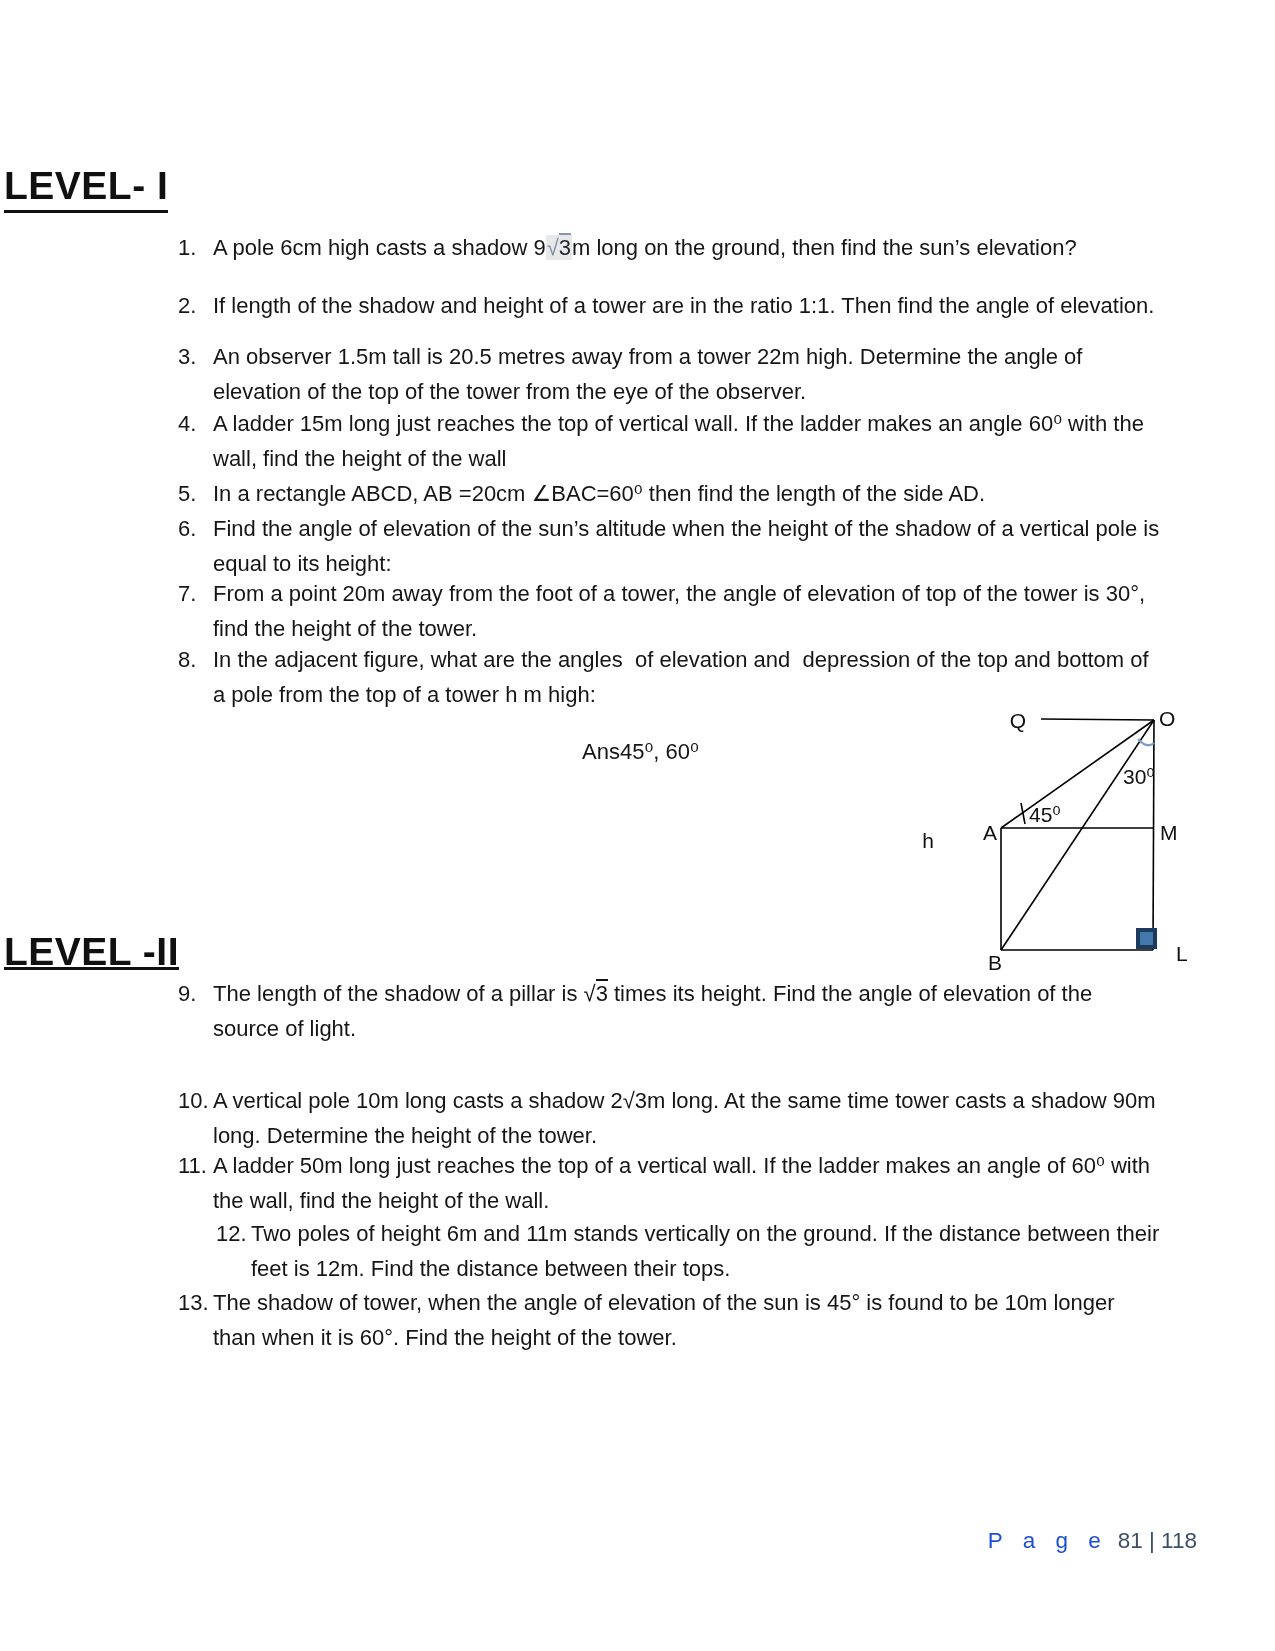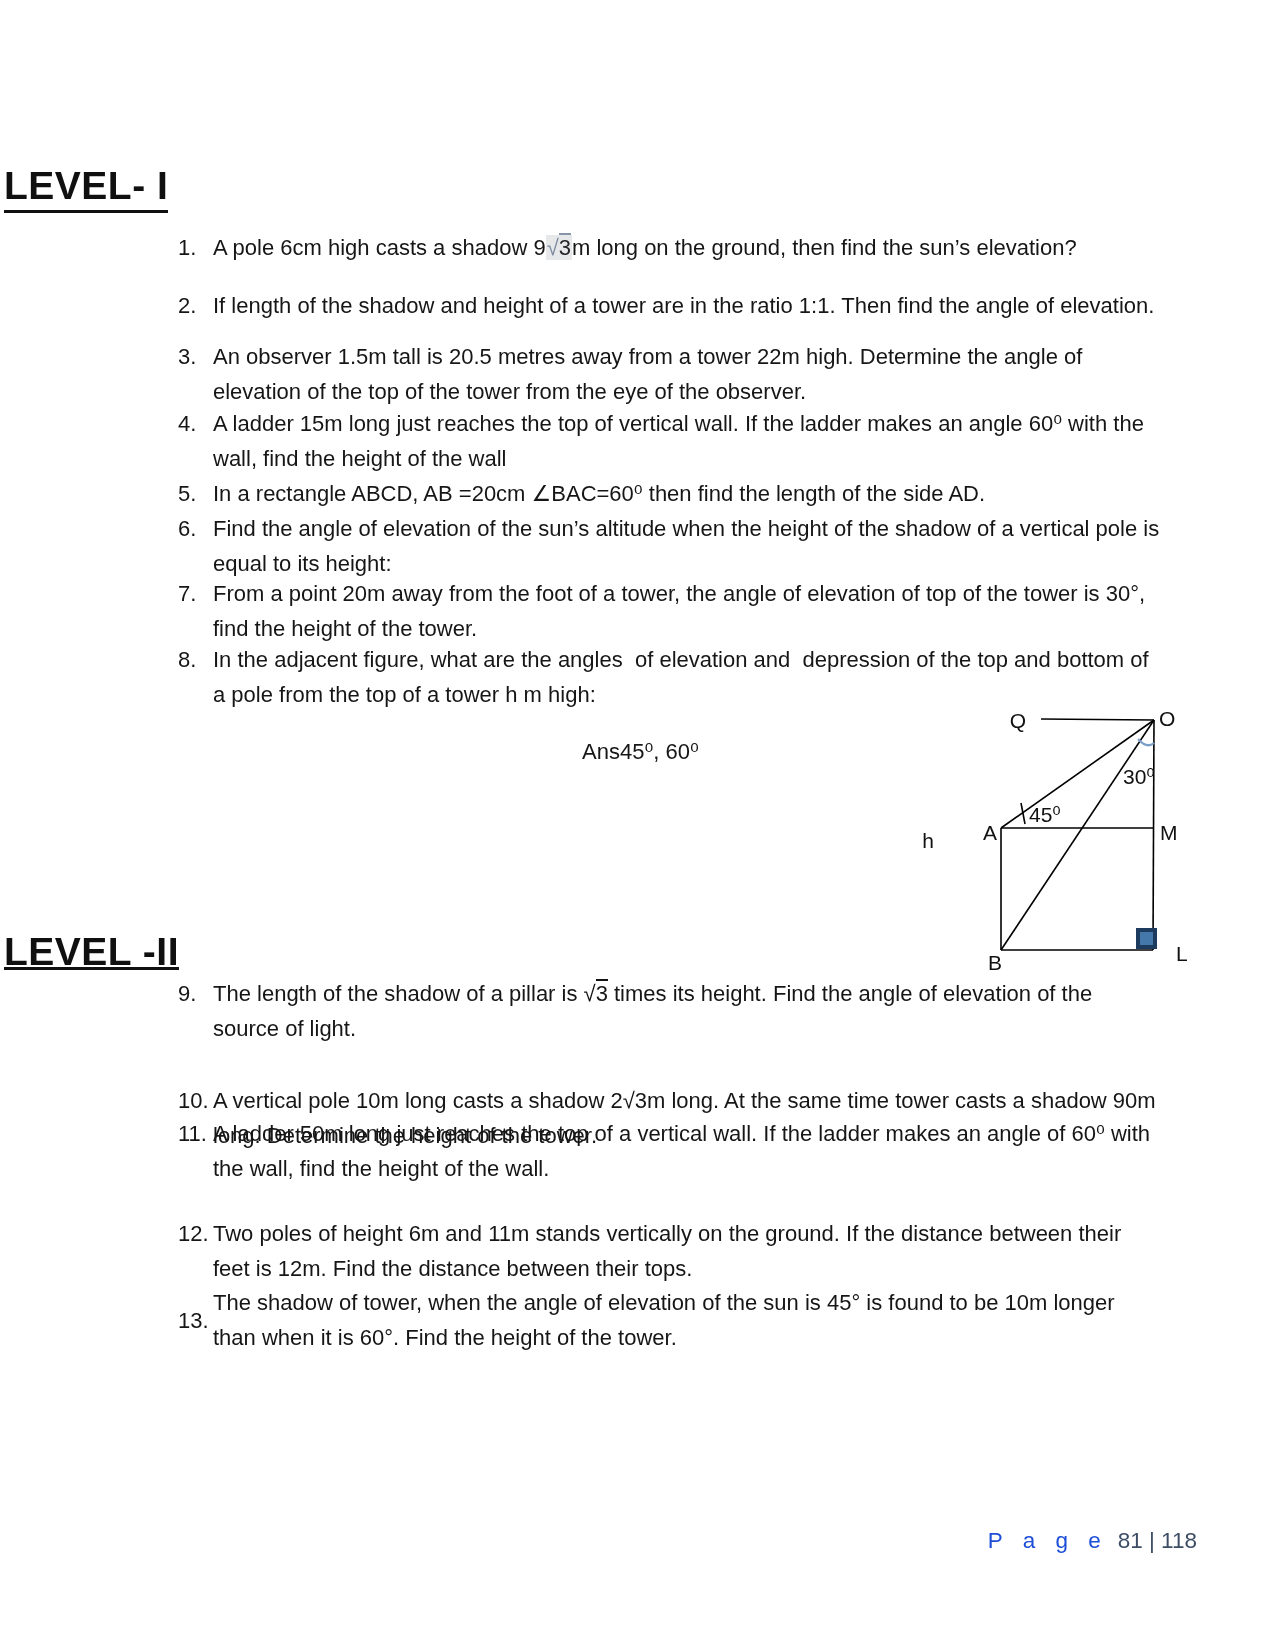--- a/index.html
+++ b/index.html
@@ -125,31 +125,31 @@
   <div class="item" style="top:976px;">
     <span class="num">9.</span>
     <span class="txt"><span>The length of the shadow of a pillar is </span><span class="sqrtb"><span class="sign">√</span><span class="radd">3</span></span><span> times its height. Find the angle of elevation of the source of light.</span></span>
   </div>
 
   <div class="item" style="top:1083px;justify-content:center;">
     <span class="num">10.</span>
     <span class="txt">A vertical pole 10m long casts a shadow 2√3m long. At the same time tower casts a shadow 90m long. Determine the height of the tower.</span>
   </div>
 
-  <div class="item" style="top:1116px;">
+  <div class="item" style="top:1148px;">
     <span class="num">11.</span>
     <span class="txt">A ladder 50m long just reaches the top of a vertical wall. If the ladder makes an angle of 60⁰ with the wall, find the height of the wall.</span>
   </div>
 
-  <div class="item" style="top:1216px;">
+  <div class="item" style="top:1216px;margin-left:38px;">
     <span class="num">12.</span>
     <span class="txt">Two poles of height 6m and 11m stands vertically on the ground. If the distance between their feet is 12m. Find the distance between their tops.</span>
   </div>
 
-  <div class="item" style="top:1285px;align-items:center;">
+  <div class="item" style="top:1285px;">
     <span class="num">13.</span>
     <span class="txt">The shadow of tower, when the angle of elevation of the sun is 45° is found to be 10m longer than when it is 60°. Find the height of the tower.</span>
   </div>
 
   <div class="footer">
     <span class="plabel">P a g e</span><span class="pvalue">81 | 118</span>
   </div>
 
 </div>
 

